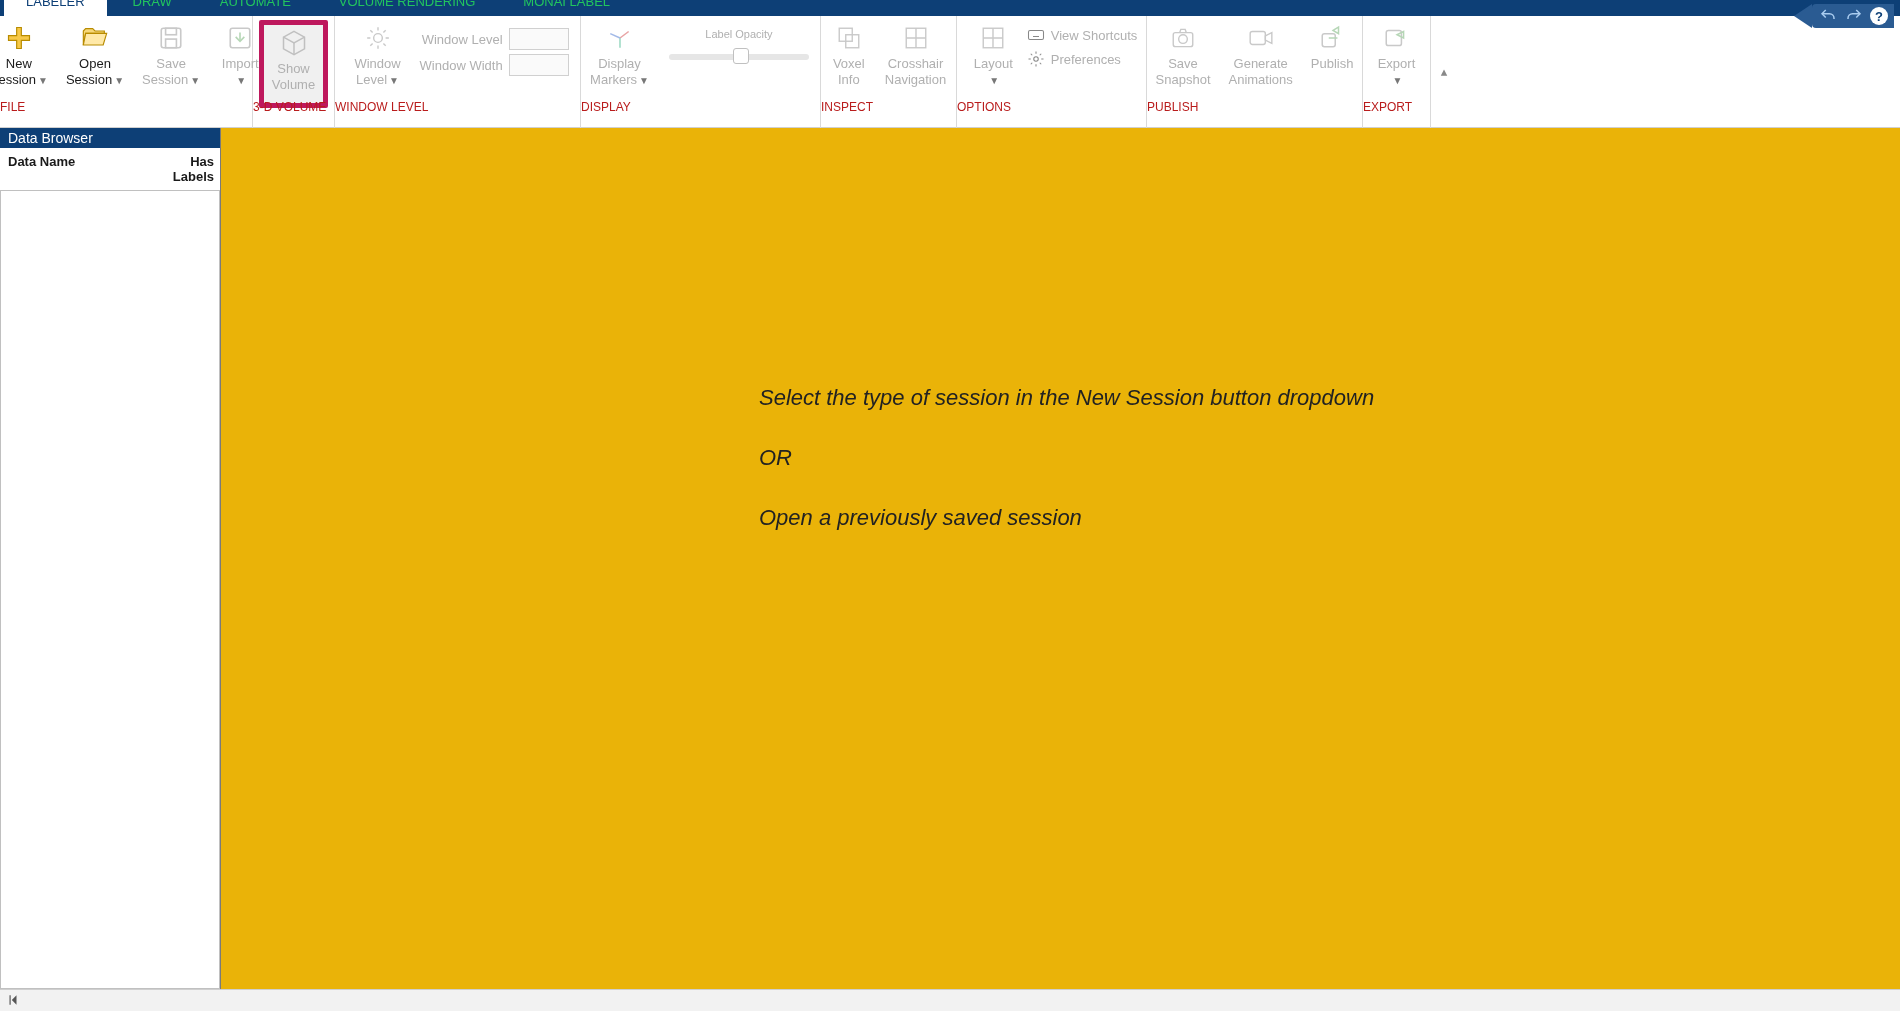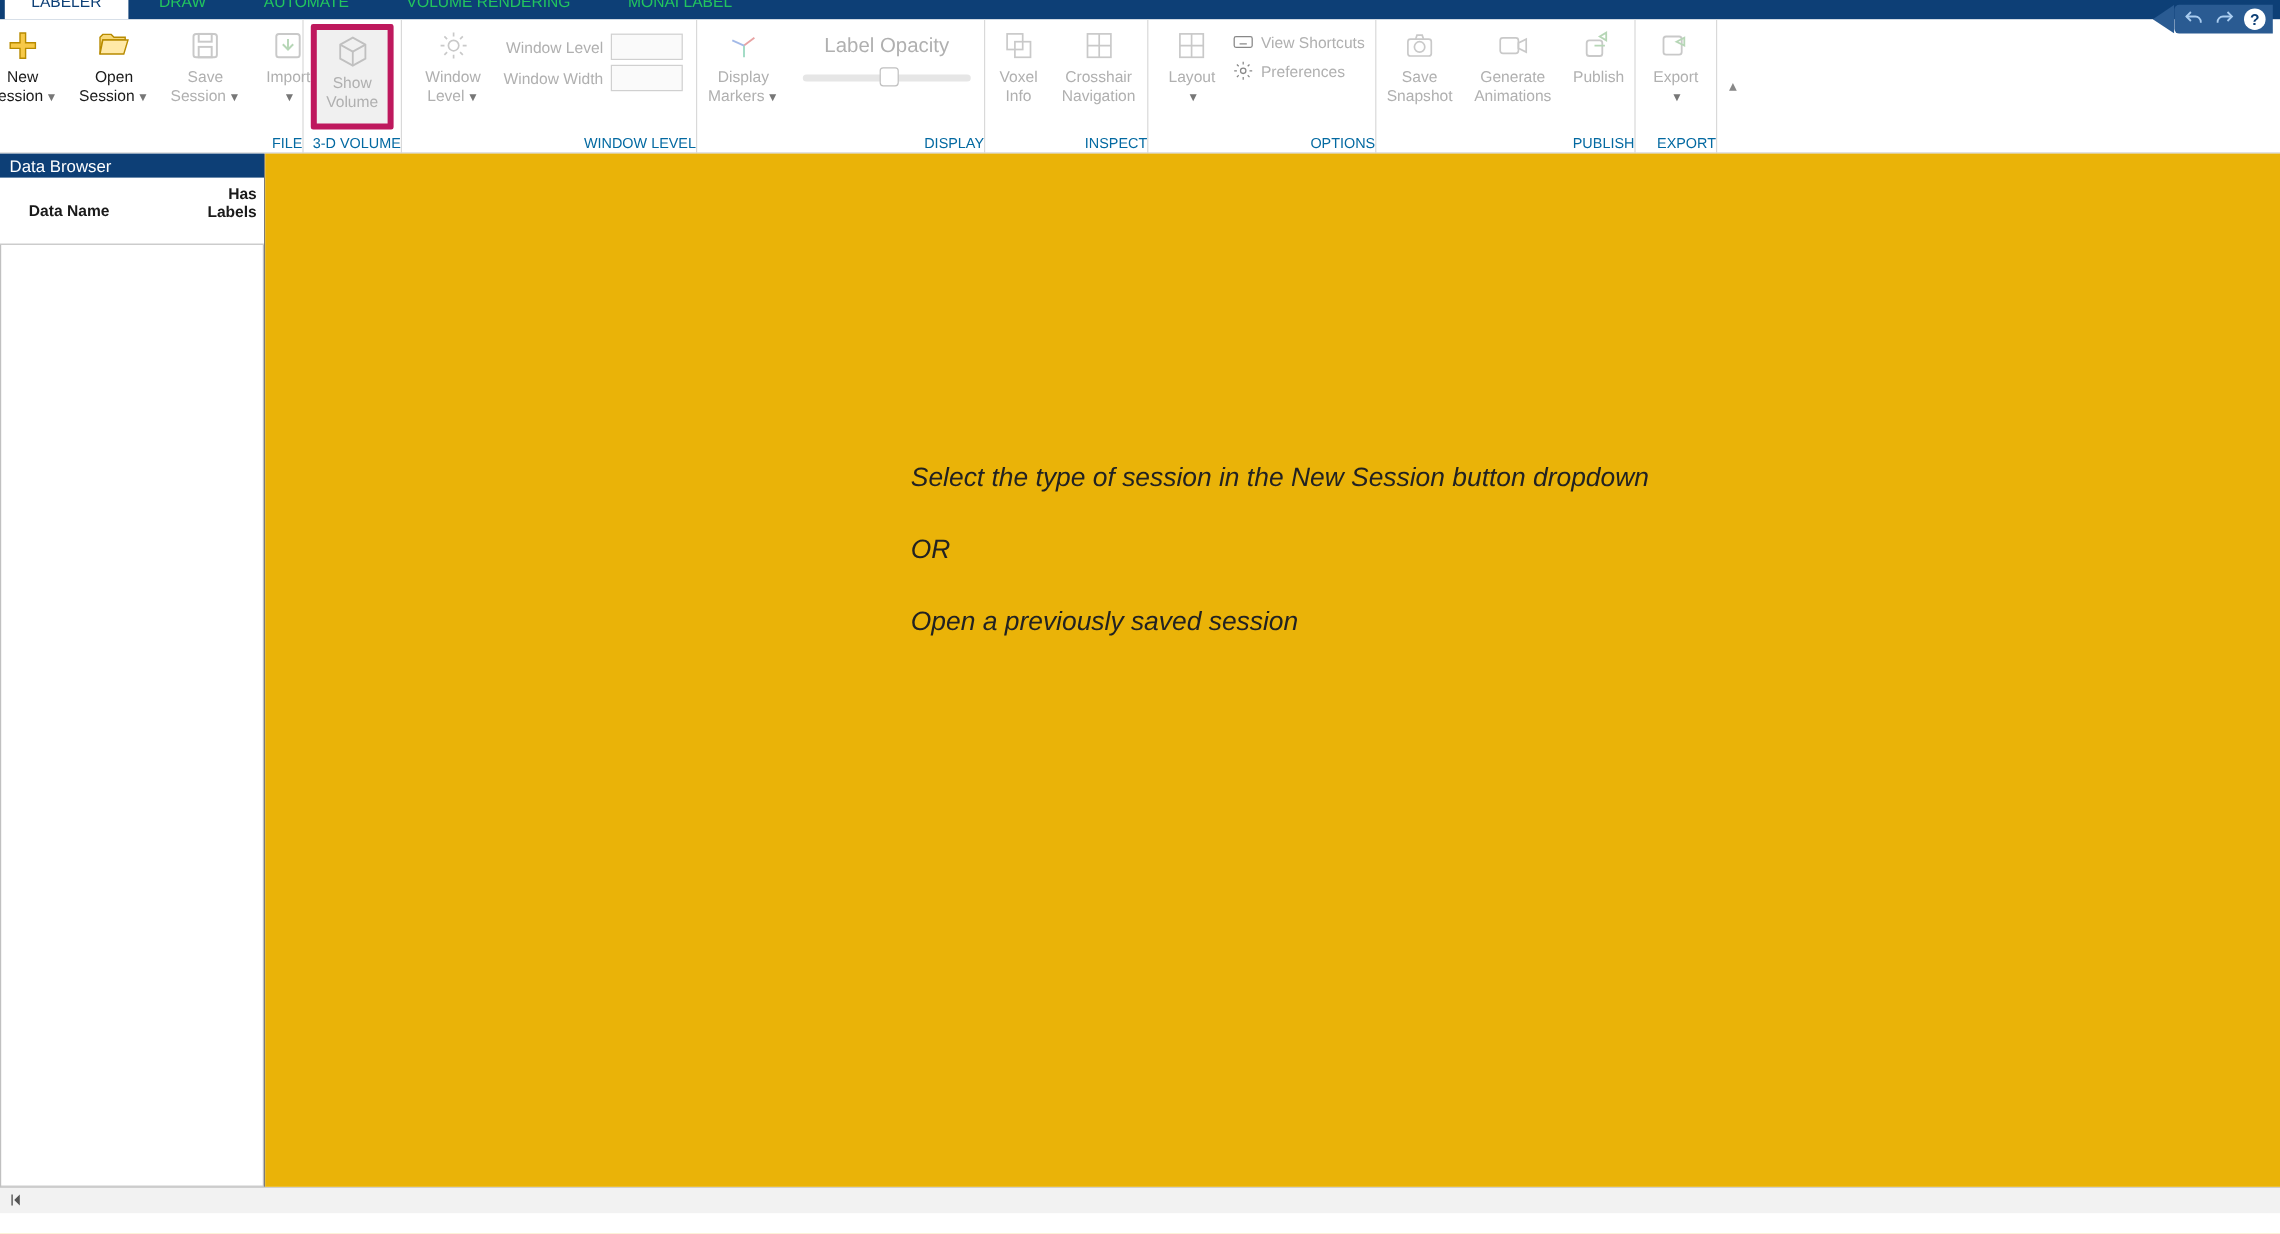--- a/index.html
+++ b/index.html
@@ -30,22 +30,22 @@
   
   .ribbon {
     height:112px; background:#fff; border-bottom:1px solid #d0d0d0;
     display:flex; align-items:flex-start;
   }
   .group {
     height:112px; border-right:1px solid #d9d9d9; display:flex; flex-direction:column;
     align-items:center; justify-content:flex-start; position:relative; padding:4px 6px 0 6px;
   }
   .group-label {
-    position:absolute; bottom:2px; left:0; right:0; text-align:right;
-    font-size:12px; color:#0369a1;
+    position:absolute; bottom:14px; left:0; right:0; text-align:left;
+    font-size:12px; color:#b91c1c;
   }
   .group-row { display:flex; gap:2px; }
   .tool {
     display:flex; flex-direction:column; align-items:center; justify-content:flex-start;
     padding:4px 8px 0 8px; min-width:60px; height:90px; text-align:center;
     font-size:13px; color:#1a1a1a; cursor:pointer;
   }
   .tool.disabled { color:#b0b0b0; cursor:default; }
   .tool.disabled svg { opacity:0.45; }
   .tool .icon { width:28px; height:28px; margin-bottom:4px; display:flex; align-items:center; justify-content:center; }
@@ -57,32 +57,32 @@
   .optitem { display:flex; align-items:center; gap:6px; font-size:13px; color:#b0b0b0; cursor:default; }
   .optitem .oi-icon { width:18px; height:18px; }
 
   
   .wl-form { display:flex; flex-direction:column; gap:4px; padding-top:8px; }
   .wl-row { display:flex; align-items:center; gap:6px; font-size:13px; color:#b0b0b0; }
   .wl-row input { width:60px; height:22px; border:1px solid #d0d0d0; font-size:12px; padding:0 4px; }
 
   
   .disp-col { display:flex; flex-direction:column; align-items:center; padding-top:8px; width:160px; }
-  .disp-col .dlabel { font-size:17px; color:#b0b0b0; margin-bottom:14px; }
+  .disp-col .dlabel { font-size:11px; color:#b0b0b0; margin-bottom:14px; }
   .slider { width:140px; height:6px; background:#e6e6e6; border-radius:3px; position:relative; }
   .slider .thumb { position:absolute; top:-6px; left:46%; width:16px; height:16px; background:#fff; border:1px solid #c0c0c0; border-radius:3px; }
 
   .expand-arrow { width:18px; text-align:center; color:#888; align-self:center; margin-left:4px; font-size:13px; cursor:pointer; }
 
   
   .body-area { display:flex; height:calc(100% - 33px - 112px - 22px); }
   .data-browser { width:221px; height:100%; border-right:1px solid #7a7a7a; display:flex; flex-direction:column; background:#fff; }
   .db-title { background:#0d3f76; color:#fff; font-size:14px; padding:2px 8px; }
   .db-header { display:flex; border-bottom:1px solid #c0c0c0; font-size:13px; font-weight:bold; color:#1a1a1a; }
-  .db-col1 { flex:1; padding:20px 8px;margin-left:16px; }
+  .db-col1 { flex:1; padding:6px 8px; }
   .db-col2 { width:58px; text-align:right; padding:6px 6px; line-height:15px; }
   .db-body { flex:1; border:1px solid #c0c0c0; border-top:none; margin:0; }
 
   
   .canvas { flex:1; background:#eab308; position:relative;font-style:italic; }
   .placeholder {
     position:absolute; left:538px; top:250px; font-size:22px; color:#222; line-height:40px;
   }
   .placeholder p { margin-bottom:20px; }
 

